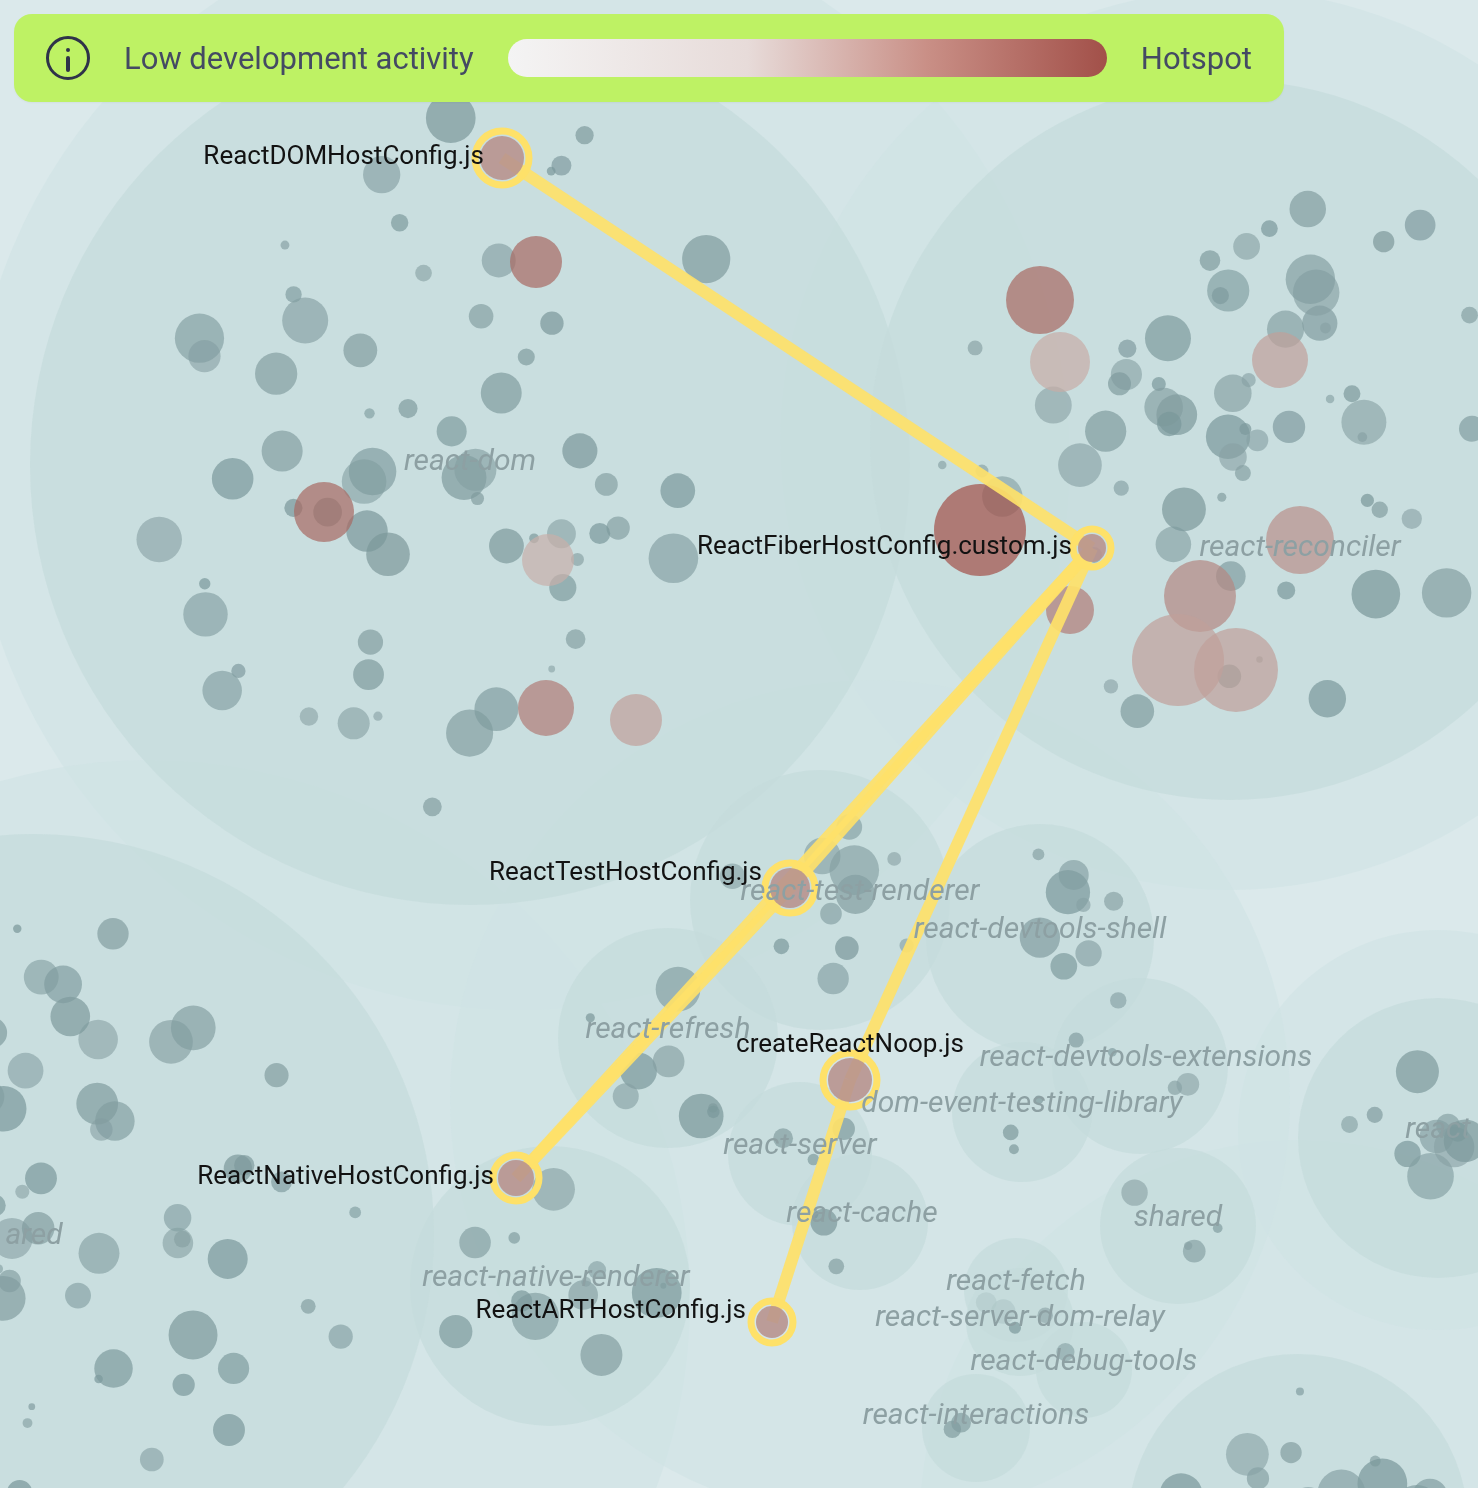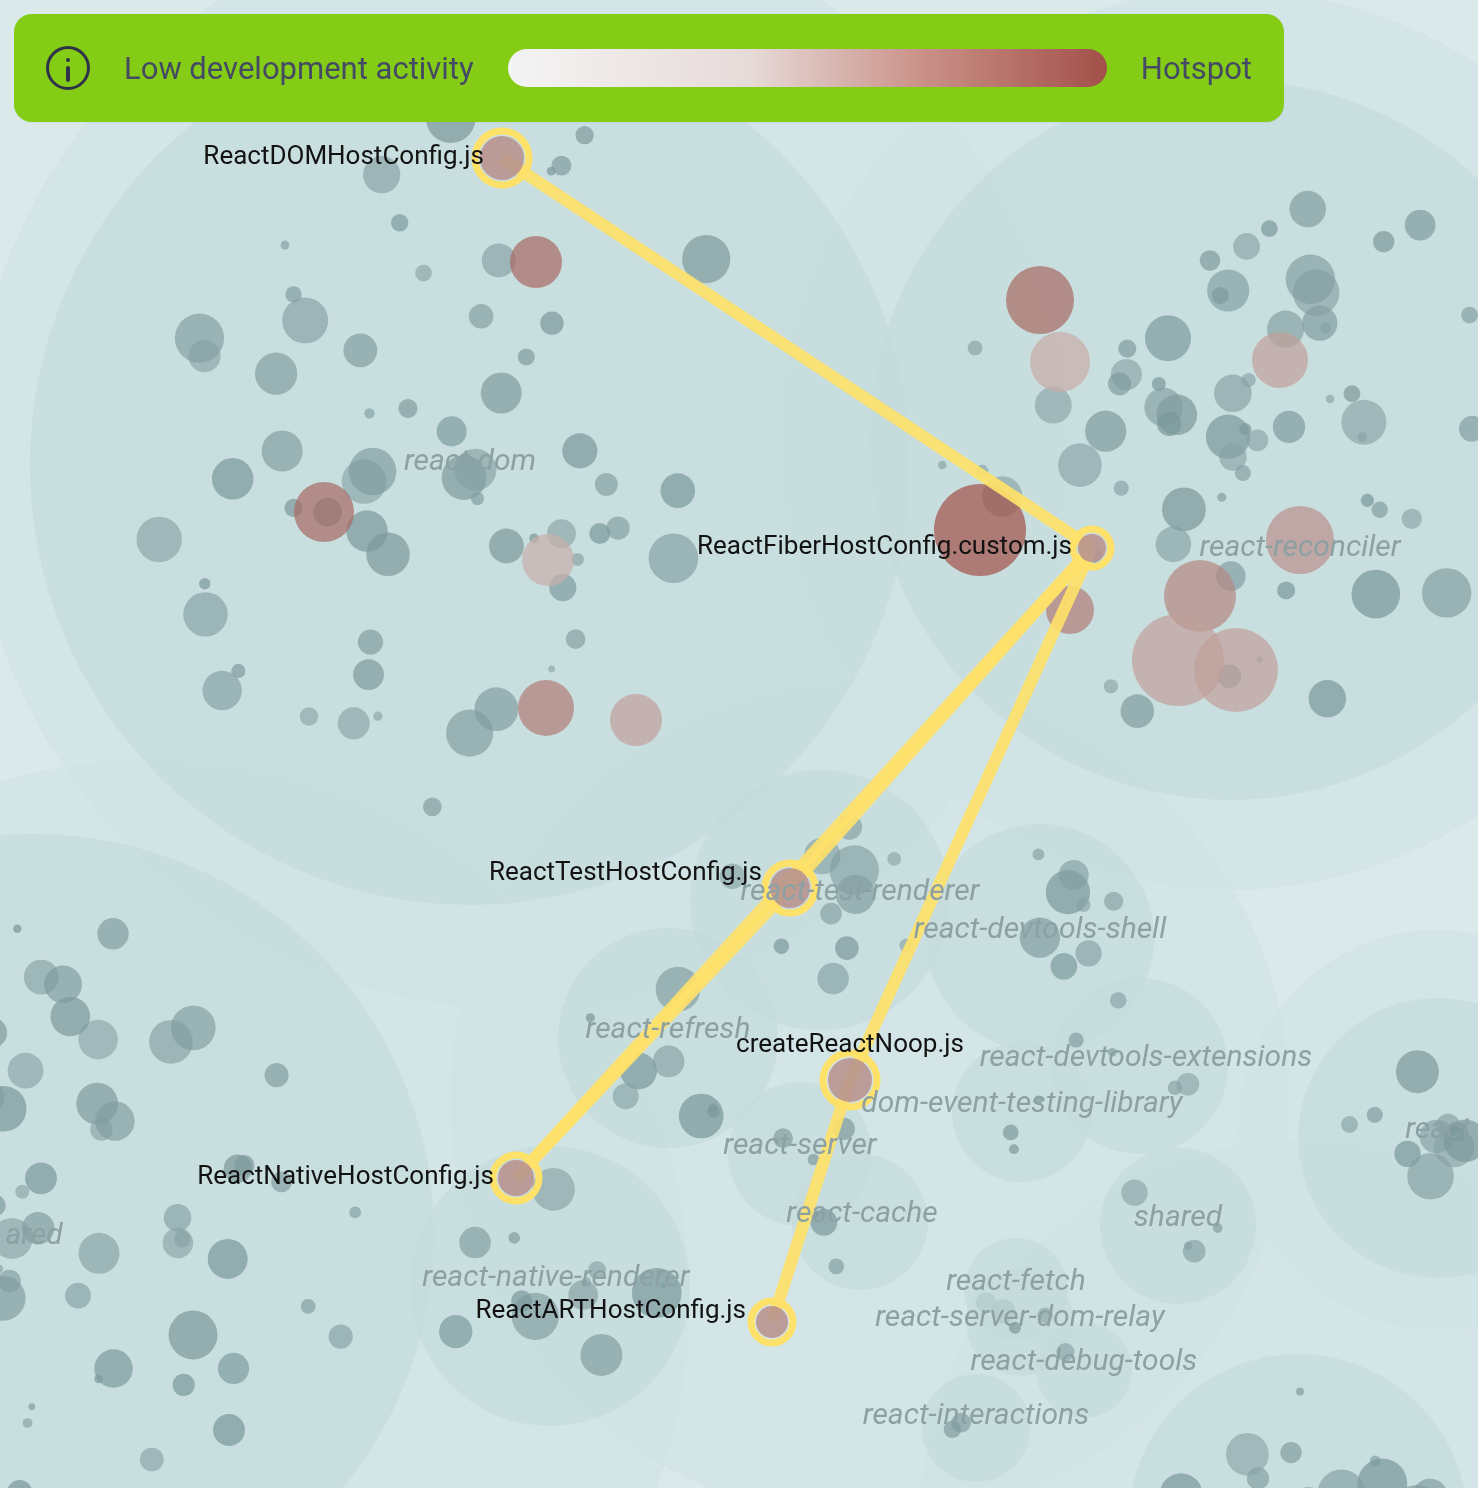--- a/index.html
+++ b/index.html
@@ -2,22 +2,22 @@
 <html><head>
 <meta charset="utf-8">
 <style>
   * { box-sizing: border-box; margin: 0; padding: 0; }
   html, body { width: 1478px; height: 1488px; overflow: hidden; font-family: -apple-system, BlinkMacSystemFont, "Segoe UI", Roboto, Helvetica, Arial, sans-serif; }
   body { background: #dbe9eb; position: relative; }
 
   .legend-bar {
     position: absolute;
     top: 14px; left: 14px;
-    width: 1270px; height: 108px;
-    background: #84cc16;
+    width: 1270px; height: 88px;
+    background: #bef264;
     border-radius: 18px;
     display: flex;
     align-items: center;
     padding: 0 32px;
     gap: 34px;
     z-index: 1000;
     box-shadow: 0 1px 2px rgba(0,0,0,.04);
   }
   .legend-bar .info-icon {
     width: 44px; height: 44px;

